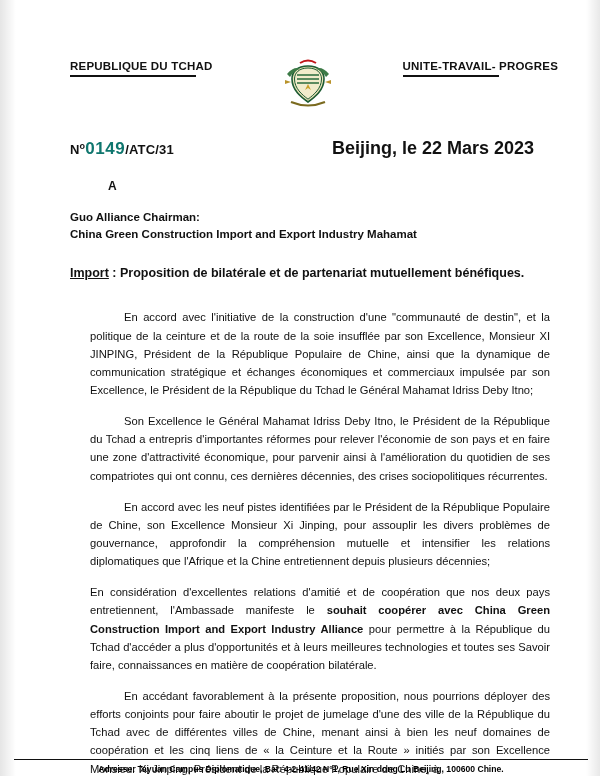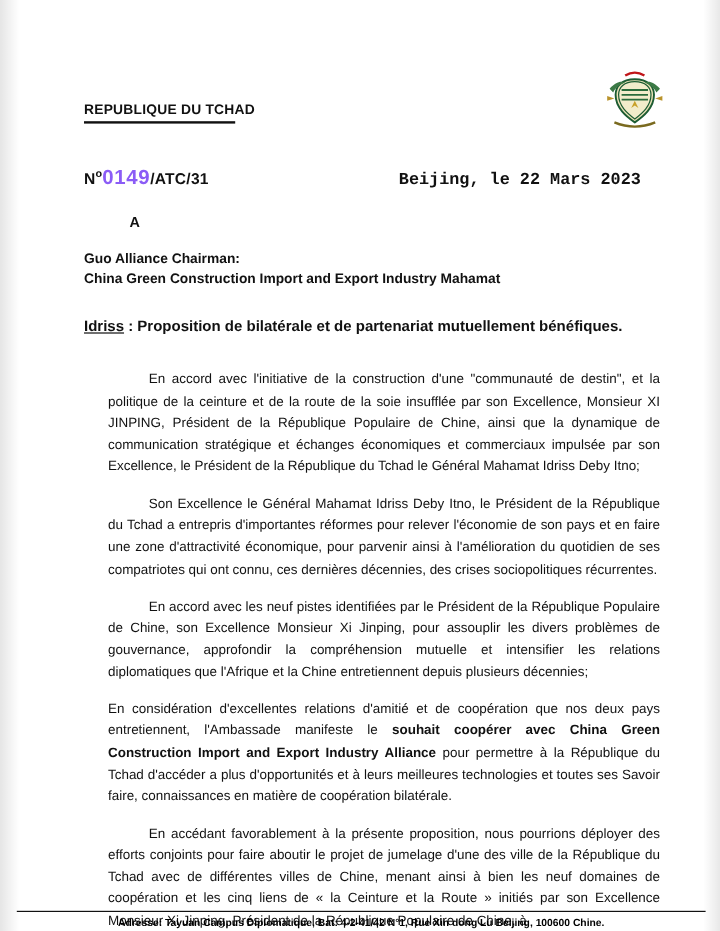--- a/index.html
+++ b/index.html
@@ -44,21 +44,21 @@
     top: 0;
     bottom: 0;
     padding: 56px 30px 0 56px;
     box-sizing: border-box;
     color: #111;
   }
 
   
   .header {
     display: flex;
-    align-items: flex-end;
+    align-items: flex-start;
     justify-content: space-between;
     gap: 6px;
   }
   .hdr-left {
     padding-top: 4px;
   }
   .hdr-right {
     padding-top: 4px;
     text-align: left;
   }
@@ -97,34 +97,33 @@
     align-items: baseline;
     justify-content: space-between;
     margin-top: 26px;
   }
   .refno {
     font-size: 13px;
     font-weight: bold;
     letter-spacing: 0.2px;
   }
   .refno .num {
-    color: #8b5cf6;
+    color: #0f766e;
     font-size: 17px;
     font-weight: bold;
     letter-spacing: 0.5px;
   }
   .refno .sup {
     font-size: 9px;
     vertical-align: super;
   }
   .place {
-    font-size: 14px;
+    font-size: 18px;
     font-weight: bold;
     padding-right: 24px;
-    font-family: Liberation Mono, monospace;
   }
 
   
   .a-mark {
     margin-top: 20px;
     margin-left: 38px;
     font-size: 12px;
     font-weight: bold;
   }
   .addressee {
@@ -207,35 +206,39 @@
           </g>
           <g fill="#b9932b">
             <path d="M6 26 l6 2 -6 2 z"></path>
             <path d="M52 26 l-6 2 6 2 z"></path>
           </g>
           <path d="M12 48 q17 7 34 0" stroke="#7a6a1f" stroke-width="2" fill="none"></path>
           <path d="M21 9 q8 -5 16 0" stroke="#c0161a" stroke-width="2" fill="none"></path>
         </svg>
       </div>
 
+      <div class="hdr-right">
+        <div class="hdr-line1">UNITE-TRAVAIL- PROGRES</div>
+        <div class="hdr-rule"></div>
+      </div>
     </div>
 
     <div class="refrow">
       <div class="refno"><span>N</span><span class="sup">o</span><span class="num">0149</span><span>/ATC/31</span></div>
       <div class="place">Beijing, le 22 Mars 2023</div>
     </div>
 
     <div class="a-mark">A</div>
 
     <div class="addressee">
       <div>Guo Alliance Chairman:</div>
       <div>China Green Construction Import and Export Industry Mahamat</div>
     </div>
 
-    <div class="objet"><span class="u">Idriss</span><span> : Proposition de bilatérale et de partenariat mutuellement bénéfiques.</span></div>
+    <div class="objet"><span class="u">Import</span><span> : Proposition de bilatérale et de partenariat mutuellement bénéfiques.</span></div>
 
     <div class="body">
       <p class="para">En accord avec l'initiative de la construction d'une "communauté de destin", et la politique de la ceinture et de la route de la soie insufflée par son Excellence, Monsieur XI JINPING, Président de la République Populaire de Chine, ainsi que la dynamique de communication stratégique et échanges économiques et commerciaux impulsée par son Excellence, le Président de la République du Tchad le Général Mahamat Idriss Deby Itno;</p>
       <p class="para">Son Excellence le Général Mahamat Idriss Deby Itno, le Président de la République du Tchad a entrepris d'importantes réformes pour relever l'économie de son pays et en faire une zone d'attractivité économique, pour parvenir ainsi à l'amélioration du quotidien de ses compatriotes qui ont connu, ces dernières décennies, des crises sociopolitiques récurrentes.</p>
       <p class="para">En accord avec les neuf pistes identifiées par le Président de la République Populaire de Chine, son Excellence Monsieur Xi Jinping, pour assouplir les divers problèmes de gouvernance, approfondir la compréhension mutuelle et intensifier les relations diplomatiques que l'Afrique et la Chine entretiennent depuis plusieurs décennies;</p>
       <p class="para noindent"><span>En considération d'excellentes relations d'amitié et de coopération que nos deux pays entretiennent, l'Ambassade manifeste le </span><b>souhait coopérer avec  China Green Construction Import and Export Industry Alliance</b><span> pour permettre à la République du Tchad d'accéder a plus d'opportunités et à leurs meilleures technologies et toutes ses Savoir faire, connaissances en matière de coopération bilatérale.</span></p>
       <p class="para">En accédant favorablement à la présente proposition, nous pourrions déployer des efforts conjoints pour faire aboutir le projet de jumelage d'une des ville de la République du Tchad avec de différentes villes de Chine, menant ainsi à bien les neuf domaines de coopération et les cinq liens de « la Ceinture et la Route » initiés par son Excellence Monsieur Xi Jinping, Président de la République Populaire de Chine, à</p>
     </div>
   </div>
 

